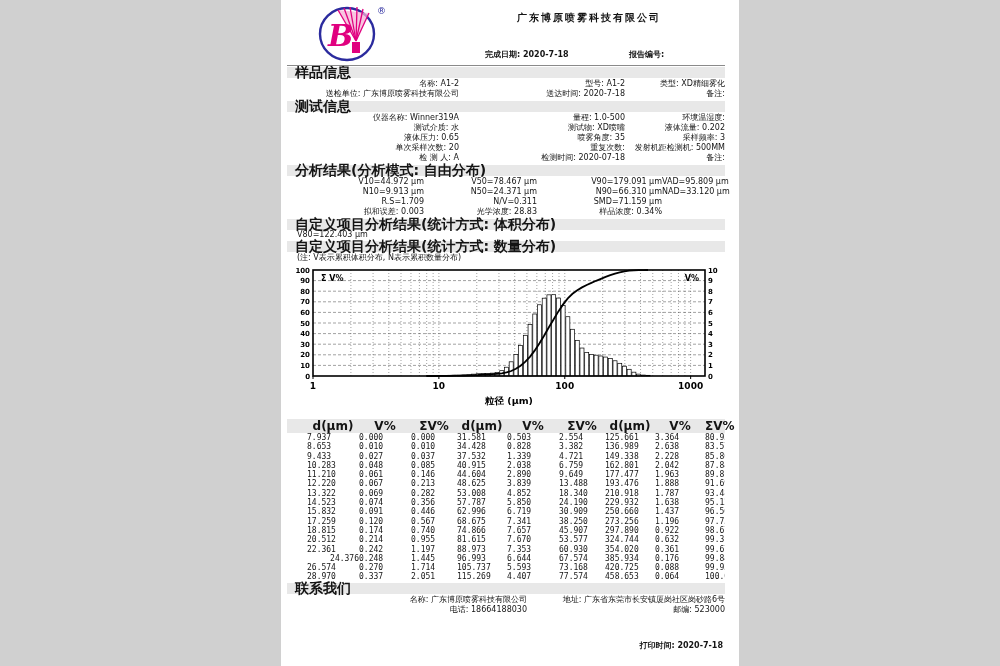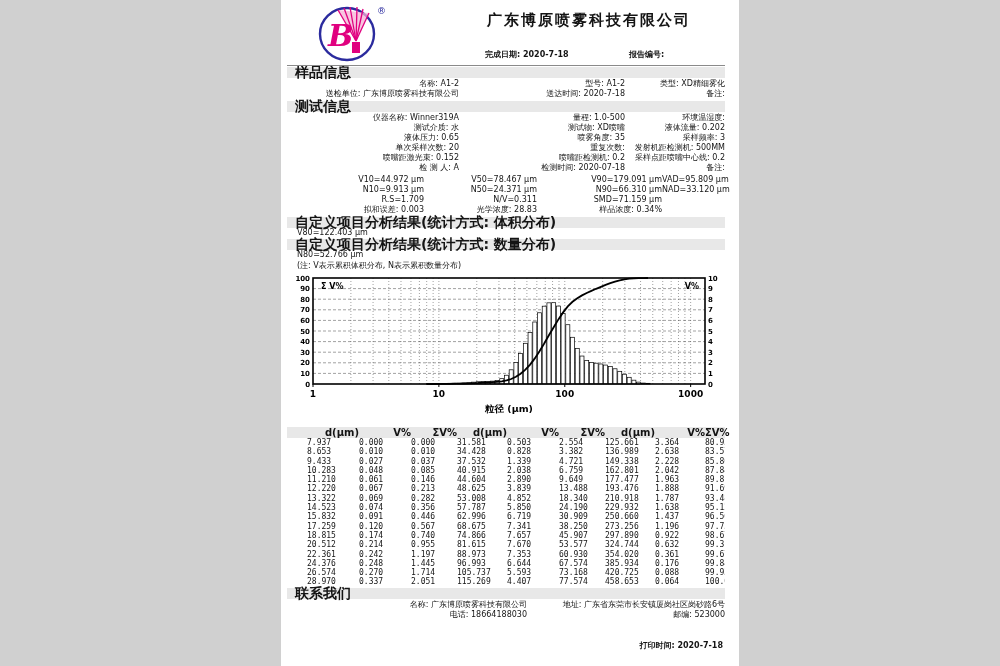--- a/index.html
+++ b/index.html
@@ -4,40 +4,40 @@
 <style>
   html,body{margin:0;padding:0;}
   body{width:1000px;height:666px;background:#d0d0d0;position:relative;
        font-family:"DejaVu Sans","Liberation Sans",sans-serif;color:#141414;}
   .page{position:absolute;left:281px;top:0;width:458px;height:666px;background:#ffffff;
         box-sizing:border-box;padding:0 14px 0 6px;font-size:8px;overflow:hidden;}
   
   .hdr{position:relative;height:65px;border-bottom:1px solid #8a8a8a;}
   .logo{position:absolute;left:30px;top:4px;}
   .company{position:absolute;left:168px;top:11px;width:268px;text-align:center;
-           font-size:15px;font-weight:bold;letter-spacing:2px;white-space:nowrap;}
+           font-size:10px;font-weight:bold;letter-spacing:2px;white-space:nowrap;}
   .d1{position:absolute;left:198px;top:49px;font-weight:bold;white-space:nowrap;}
   .d2{position:absolute;left:342px;top:49px;font-weight:bold;white-space:nowrap;}
   
   .sec-bar{height:11px;background:#e8e8e8;font-weight:bold;font-size:14px;line-height:11px;
            padding-left:8px;margin-top:1px;}
   .info{padding:1px 0 1px 10px;text-align:right;}
   .info-row{display:grid;line-height:10px;white-space:nowrap;}
   .g3{grid-template-columns:162px 166px 1fr;}
   .g4{grid-template-columns:127px 113px 125px 1fr;}
   .g2{grid-template-columns:230px 1fr;}
   .line1{padding-left:10px;line-height:10px;}
   .note{padding-left:10px;line-height:11px;}
   
   .chart{margin-top:3px;}
   .chart svg{display:block;}
   
   table{width:100%;border-collapse:collapse;table-layout:fixed;margin-top:3px;}
   thead tr{background:#e8e8e8;}
-  th{font-size:10px;text-align:right;font-weight:bold;height:11px;padding:0;white-space:nowrap;margin-left:40px;}
+  th{font-size:12px;text-align:center;font-weight:bold;height:11px;padding:0;white-space:nowrap;margin-left:40px;}
   td{font-size:8px;font-family:"DejaVu Sans Mono","Liberation Mono",monospace;
      height:9.3px;line-height:9.3px;padding:0;white-space:nowrap;overflow:hidden;}
   .pt{position:absolute;right:16px;top:640px;font-weight:bold;white-space:nowrap;}
 </style>
 </head>
 <body>
 
 <div class="page">
 
   <div class="hdr">
@@ -93,31 +93,27 @@
         <span>液体压力: 0.65</span>
         <span>喷雾角度: 35</span>
         <span>采样频率: 3</span>
       </div>
       <div class="info-row g3">
         <span>单次采样次数: 20</span>
         <span>重复次数:</span>
         <span>发射机距检测机: 500MM</span>
       </div>
       <div class="info-row g3">
-        <span>喷嘴距激光束: 0.152</span>
-        <span>喷嘴距检测机: 0.2</span>
-        <span>采样点距喷嘴中心线: 0.2</span>
-      </div>
-      <div class="info-row g3">
         <span>检 测 人: A</span>
         <span>检测时间: 2020-07-18</span>
         <span>备注:</span>
       </div>
     </div>
 
+  <div class="sec-bar">分析结果(分析模式: 自由分布)</div>
   <div class="info">
       <div class="info-row g4">
         <span>V10=44.972 μm</span>
         <span>V50=78.467 μm</span>
         <span>V90=179.091 μm</span>
         <span>VAD=95.809 μm</span>
       </div>
       <div class="info-row g4">
         <span>N10=9.913 μm</span>
         <span>N50=24.371 μm</span>
@@ -135,21 +131,20 @@
         <span>光学浓度: 28.83</span>
         <span>样品浓度: 0.34%</span>
         <span></span>
       </div>
     </div>
 
   <div class="sec-bar">自定义项目分析结果(统计方式: 体积分布)</div>
   <div class="line1">V80=122.403 μm</div>
 
   <div class="sec-bar">自定义项目分析结果(统计方式: 数量分布)</div>
-  <div class="line1">N80=52.766 μm</div>
   <div class="note">(注: V表示累积体积分布, N表示累积数量分布)</div>
 
   <div class="chart" id="chart">
       <svg width="444" height="150">
         <line x1="26" x2="418" y1="99.4" y2="99.4" stroke="#444" stroke-width="0.5" stroke-dasharray="3,2"></line>
         <line x1="26" x2="418" y1="88.80000000000001" y2="88.80000000000001" stroke="#444" stroke-width="0.5" stroke-dasharray="3,2"></line>
         <line x1="26" x2="418" y1="78.19999999999999" y2="78.19999999999999" stroke="#444" stroke-width="0.5" stroke-dasharray="3,2"></line>
         <line x1="26" x2="418" y1="67.6" y2="67.6" stroke="#444" stroke-width="0.5" stroke-dasharray="3,2"></line>
         <line x1="26" x2="418" y1="57" y2="57" stroke="#444" stroke-width="0.5" stroke-dasharray="3,2"></line>
         <line x1="26" x2="418" y1="46.400000000000006" y2="46.400000000000006" stroke="#444" stroke-width="0.5" stroke-dasharray="3,2"></line>
@@ -420,21 +415,21 @@
           <td>0.242</td>
           <td>1.197</td>
           <td>88.973</td>
           <td>7.353</td>
           <td>60.930</td>
           <td>354.020</td>
           <td>0.361</td>
           <td>99.671</td>
         </tr>
         <tr>
-          <td style="padding-left: 20px;">24.376</td>
+          <td style="padding-left: 20px; text-align: right;">24.376</td>
           <td>0.248</td>
           <td>1.445</td>
           <td>96.993</td>
           <td>6.644</td>
           <td>67.574</td>
           <td>385.934</td>
           <td>0.176</td>
           <td>99.848</td>
         </tr>
         <tr>

